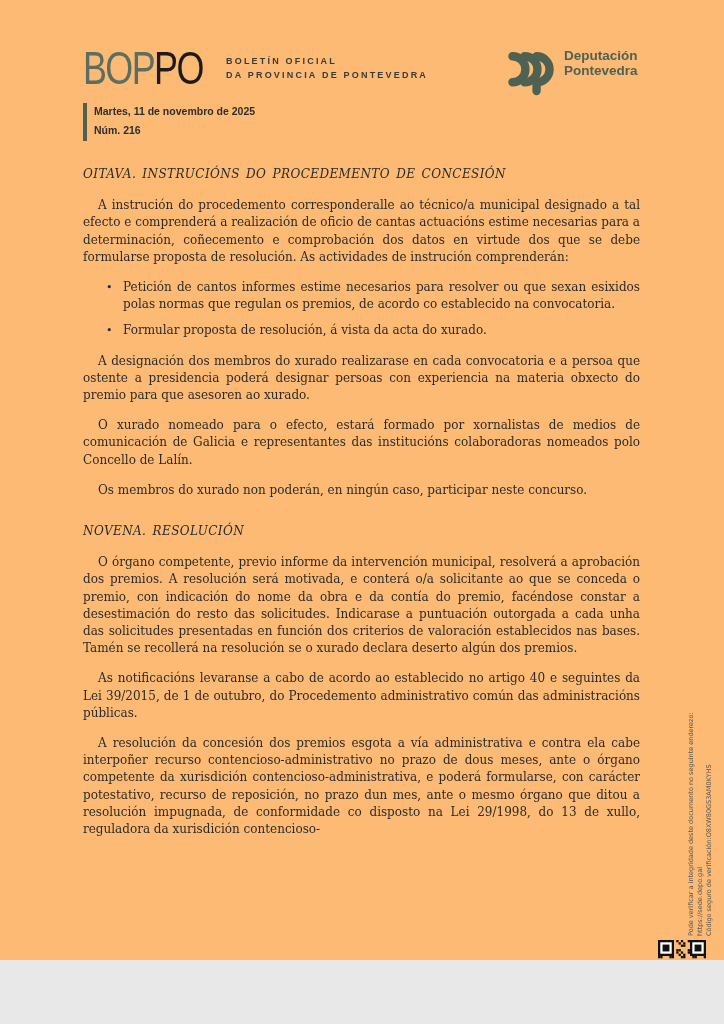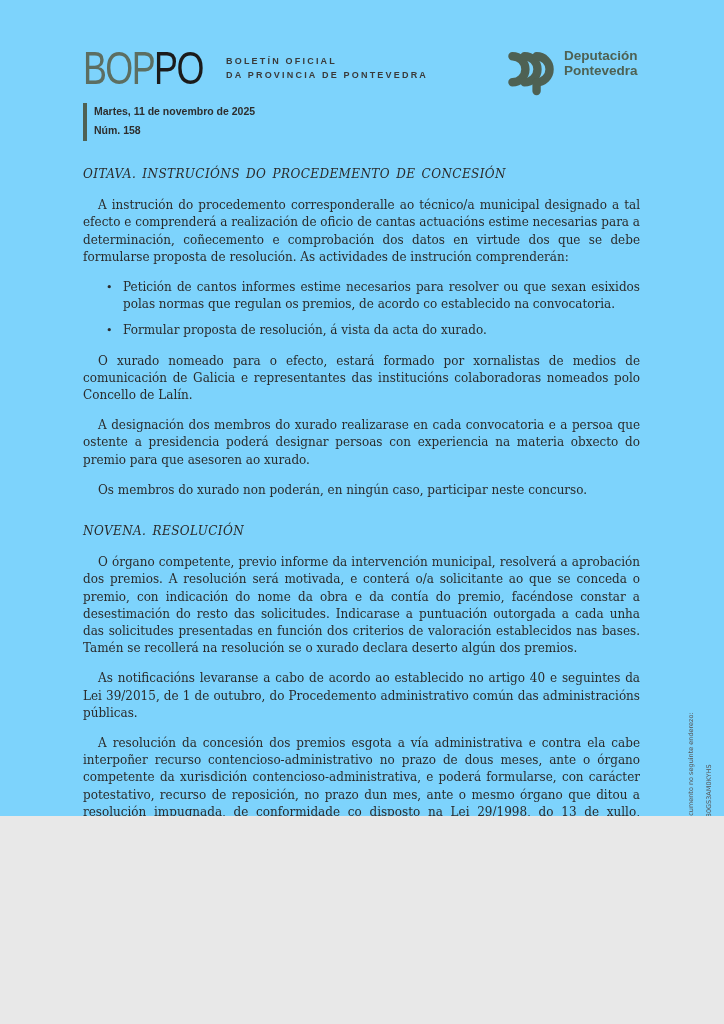--- a/index.html
+++ b/index.html
@@ -1,19 +1,19 @@
 <!DOCTYPE html>
 <html><head>
 <meta charset="utf-8">
 <style>
   html,body{margin:0;padding:0;background:#e8e8e8;}
   .page{
     position:relative;
-    width:724px;height:816px;
-    background:#7dd3fc;
+    width:724px;height:960px;
+    background:#fdba74;
     overflow:hidden;
     font-family:"DejaVu Serif","Liberation Serif",serif;
     color:#2b2b2b;
   }
   
   .boppo{
     position:absolute;left:83px;top:46px;
     font-family:"Liberation Sans",sans-serif;
     font-size:46px;line-height:44px;letter-spacing:-2px;
     transform:scaleX(0.78);transform-origin:left top;
@@ -105,33 +105,33 @@
     <span class="org-name">
       <div>Deputación</div>
       <div>Pontevedra</div>
     </span>
   </div>
 
   <div class="issue-bar">
     <div class="issue-rule"></div>
     <div class="issue-text">
       <div>Martes, 11 de novembro de 2025</div>
-      <div>Núm. 158</div>
+      <div>Núm. 216</div>
     </div>
   </div>
 
   <main class="content">
     <h2>OITAVA. INSTRUCIÓNS DO PROCEDEMENTO DE CONCESIÓN</h2>
     <p>A instrución do procedemento corresponderalle ao técnico/a municipal designado a tal efecto e comprenderá a realización de oficio de cantas actuacións estime necesarias para a determinación, coñecemento e comprobación dos datos en virtude dos que se debe formularse proposta de resolución. As actividades de instrución comprenderán:</p>
     <ul>
       <li>Petición de cantos informes estime necesarios para resolver ou que sexan esixidos polas normas que regulan os premios, de acordo co establecido na convocatoria.</li>
       <li>Formular proposta de resolución, á vista da acta do xurado.</li>
     </ul>
+    <p>A designación dos membros do xurado realizarase en cada convocatoria e a persoa que ostente a presidencia poderá designar persoas con experiencia na materia obxecto do premio para que asesoren ao xurado.</p>
     <p>O xurado nomeado para o efecto, estará formado por xornalistas de medios de comunicación de Galicia e representantes das institucións colaboradoras nomeados polo Concello de Lalín.</p>
-    <p>A designación dos membros do xurado realizarase en cada convocatoria e a persoa que ostente a presidencia poderá designar persoas con experiencia na materia obxecto do premio para que asesoren ao xurado.</p>
     <p>Os membros do xurado non poderán, en ningún caso, participar neste concurso.</p>
     <h2 class="second">NOVENA. RESOLUCIÓN</h2>
     <p>O órgano competente, previo informe da intervención municipal, resolverá a aprobación dos premios. A resolución será motivada, e conterá o/a solicitante ao que se conceda o premio, con indicación do nome da obra e da contía do premio, facéndose constar a desestimación do resto das solicitudes. Indicarase a puntuación outorgada a cada unha das solicitudes presentadas en función dos criterios de valoración establecidos nas bases. Tamén se recollerá na resolución se o xurado declara deserto algún dos premios.</p>
     <p>As notificacións levaranse a cabo de acordo ao establecido no artigo 40 e seguintes da Lei 39/2015, de 1 de outubro, do Procedemento administrativo común das administracións públicas.</p>
     <p>A resolución da concesión dos premios esgota a vía administrativa e contra ela cabe interpoñer recurso contencioso-administrativo no prazo de dous meses, ante o órgano competente da xurisdición contencioso-administrativa, e poderá formularse, con carácter potestativo, recurso de reposición, no prazo dun mes, ante o mesmo órgano que ditou a resolución impugnada, de conformidade co disposto na Lei 29/1998, do 13 de xullo, reguladora da xurisdición contencioso-</p>
   </main>
 
   <div class="verify-note">
     <div>Pode verificar a integridade deste documento no seguinte enderezo:</div>
     <div>https://sede.depo.gal</div>

